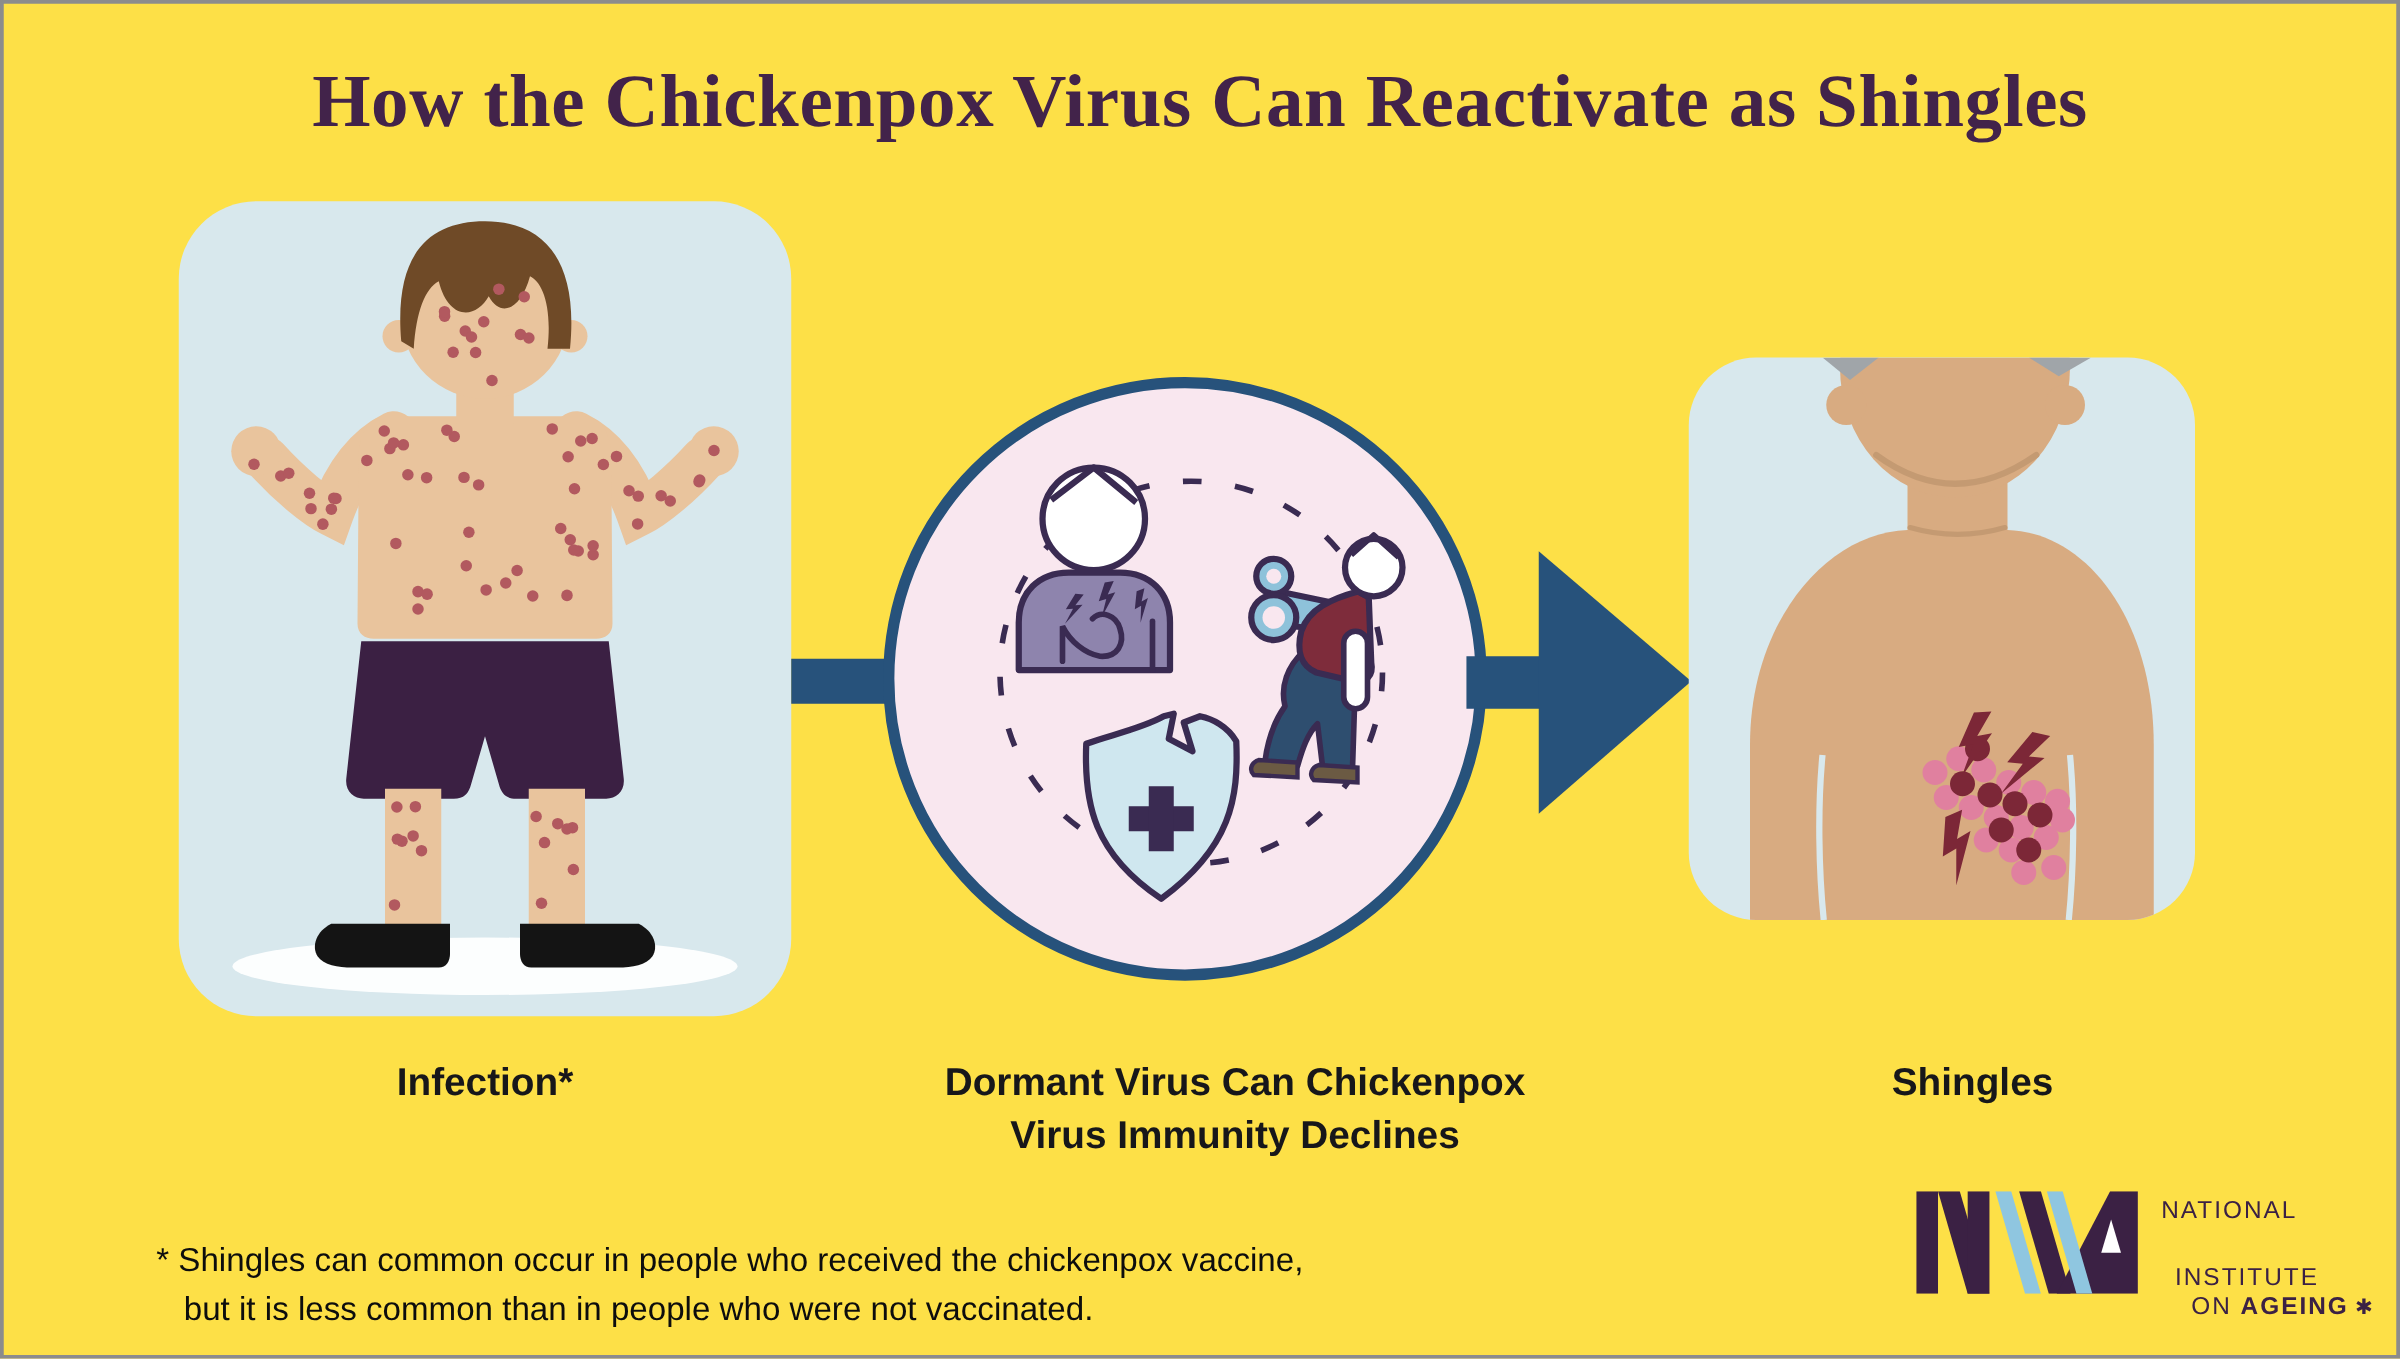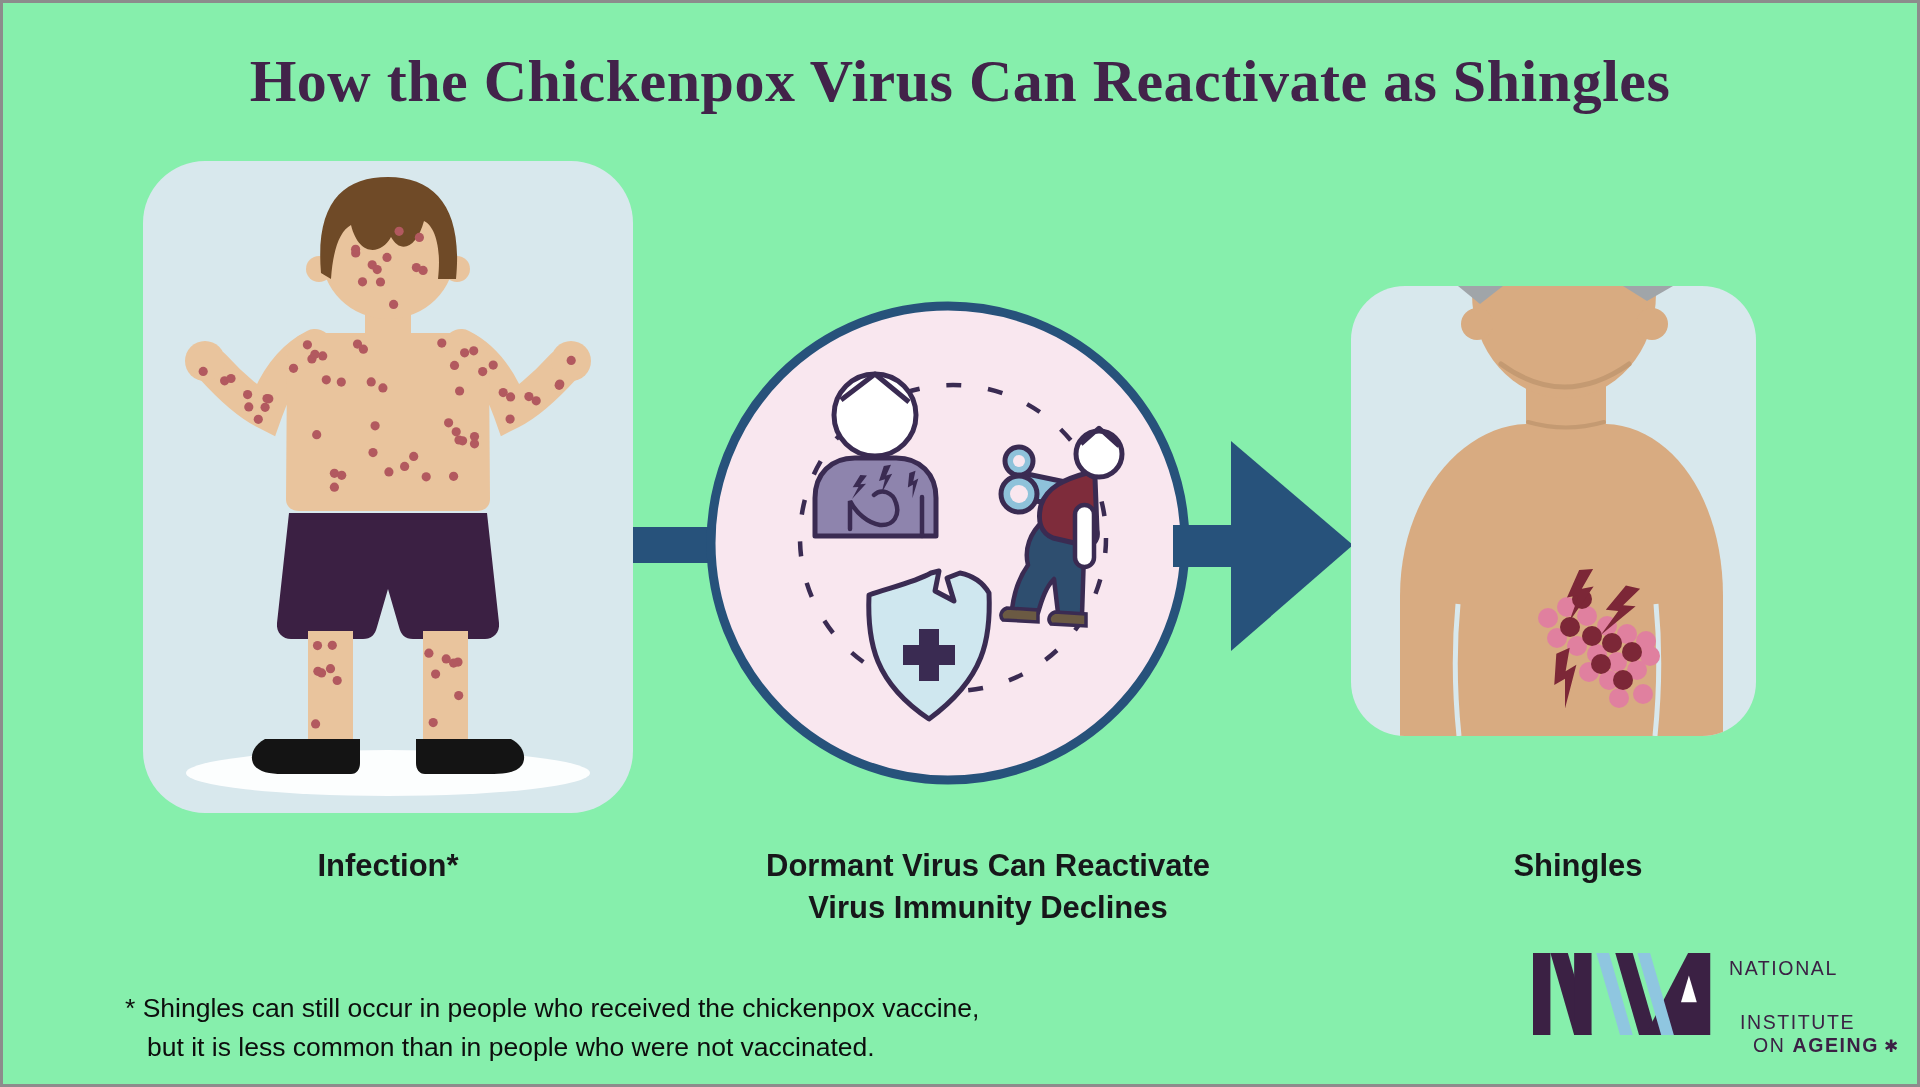--- a/index.html
+++ b/index.html
@@ -1,17 +1,17 @@
 <!DOCTYPE html>
 <html><head>
 <meta charset="utf-8">
 <style>
   html,body{margin:0;padding:0;background:#fff;}
   .canvas{
-    position:relative;width:1920px;height:1087px;background:#86efac;
+    position:relative;width:1920px;height:1087px;background:#fde047;
     border:3px solid #8c8c8c;box-sizing:border-box;overflow:hidden;
     font-family:"Liberation Sans",sans-serif;
   }
   .title{
     position:absolute;top:44px;left:0;width:100%;text-align:center;
     font-family:"Liberation Serif",serif;font-weight:700;font-size:60px;
     color:#42234a;letter-spacing:0.5px;
   }
   .panel{position:absolute;background:#d8e8ed;overflow:hidden;}
   .panel-left{left:140px;top:158px;width:490px;height:652px;border-radius:62px;}
@@ -282,29 +282,29 @@
           <path transform="translate(196,370) scale(1.2) rotate(-14)" d="M8,0 L20,-2 L12,16 L22,13 L4,46 L10,22 L0,25 Z"></path>
         </g>
       </g>
     </svg>
   </div>
 
   <div class="label label-left">
     <div>Infection*</div>
   </div>
   <div class="label label-middle">
-    <div>Dormant Virus Can Reactivate</div>
+    <div>Dormant Virus Can Chickenpox</div>
     <div>Virus Immunity Declines</div>
   </div>
   <div class="label label-right">
     <div>Shingles</div>
   </div>
 
   <div class="footnote">
-    <div class="fn1">* Shingles can still occur in people who received the chickenpox vaccine,</div>
+    <div class="fn1">* Shingles can common occur in people who received the chickenpox vaccine,</div>
     <div class="fn2">but it is less common than in people who were not vaccinated.</div>
   </div>
 
   <div class="logo">
     <svg class="logo-letters" viewBox="0 0 230 80" preserveAspectRatio="none">
       <g fill="#3b2144">
         <polygon points="0,0 22,0 22,80 0,80"></polygon>
         <polygon points="22,0 44,0 74,80 52,80"></polygon>
         <polygon points="52,0 74,0 74,80 52,80"></polygon>
         <polygon points="104,0 126,0 156,80 134,80"></polygon>

